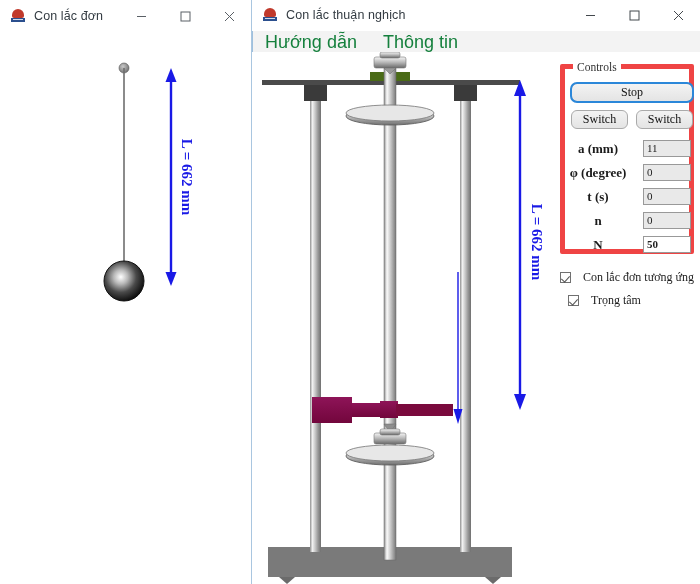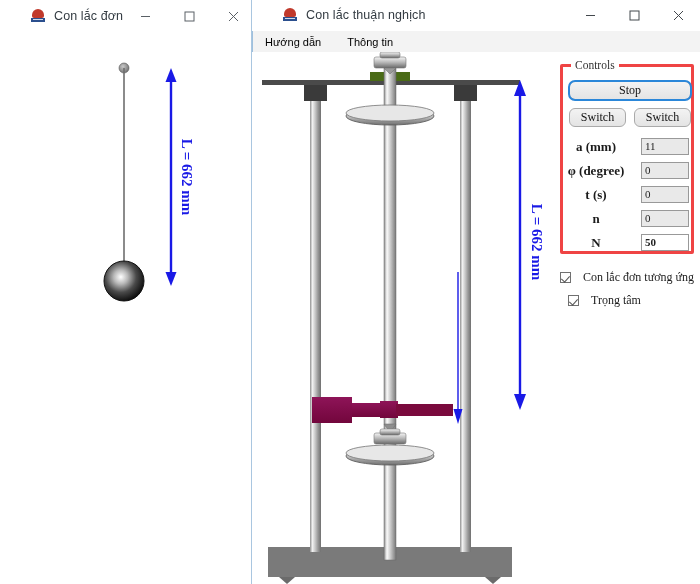--- a/index.html
+++ b/index.html
@@ -16,21 +16,20 @@
     background:#ffffff;
     border-right:1px solid #a9c6e0;
     box-sizing:border-box;
     overflow:hidden;
   }
   .titlebar{
     height:32px;background:#ffffff;
     display:flex;align-items:center;
     position:relative;
     border-bottom:1px solid transparent;
-    padding-left:20px;
   }
   .title-icon{
     width:16px;height:16px;margin-left:10px;margin-right:8px;
     position:relative;flex:0 0 auto;
   }
   .title-icon .dome{
     position:absolute;left:2px;top:1px;width:12px;height:9px;
     background:#c0392b;border-radius:6px 6px 2px 2px;
   }
   .title-icon .base{
@@ -55,36 +54,36 @@
   #right-window{
     position:absolute;left:252px;top:0;width:448px;height:584px;
     background:#ffffff;box-sizing:border-box;overflow:hidden;
   }
   #right-window .titlebar{height:30px;}
   .menubar{
     height:22px;background:#f3f3f3;border-bottom:1px solid #e3e3e3;
     display:flex;align-items:center;padding-left:10px;
   }
   .menu-item{
-    font-size:11px;color:#000000;margin-right:20px;
+    font-size:18px;color:#15803d;margin-right:20px;
     padding:1px 3px;white-space:nowrap;
   }
   #right-client{
     position:absolute;left:0;top:52px;width:448px;height:532px;
     background:#ffffff;
   }
   
   #right-window:before{
     content:"";position:absolute;left:0;top:0;width:1px;height:584px;
     background:#9fc0dd;
   }
   
   .controls-group{
     position:absolute;left:308px;top:12px;width:134px;height:190px;
-    border:3px solid #ef4444;border-radius:2px;background:#ffffff;
+    border:5px solid #ef4444;border-radius:2px;background:#ffffff;
     box-sizing:border-box;
   }
   .group-legend{
     position:absolute;left:8px;top:-8px;background:#ffffff;padding:0 4px;
     font-size:11.5px;color:#333;font-family:"Liberation Serif", serif;
   }
   .btn{
     background:linear-gradient(#f3f3f3,#e4e4e4);
     border:1px solid #aaaaaa;border-radius:6px;
     font-family:"Liberation Serif", serif;

